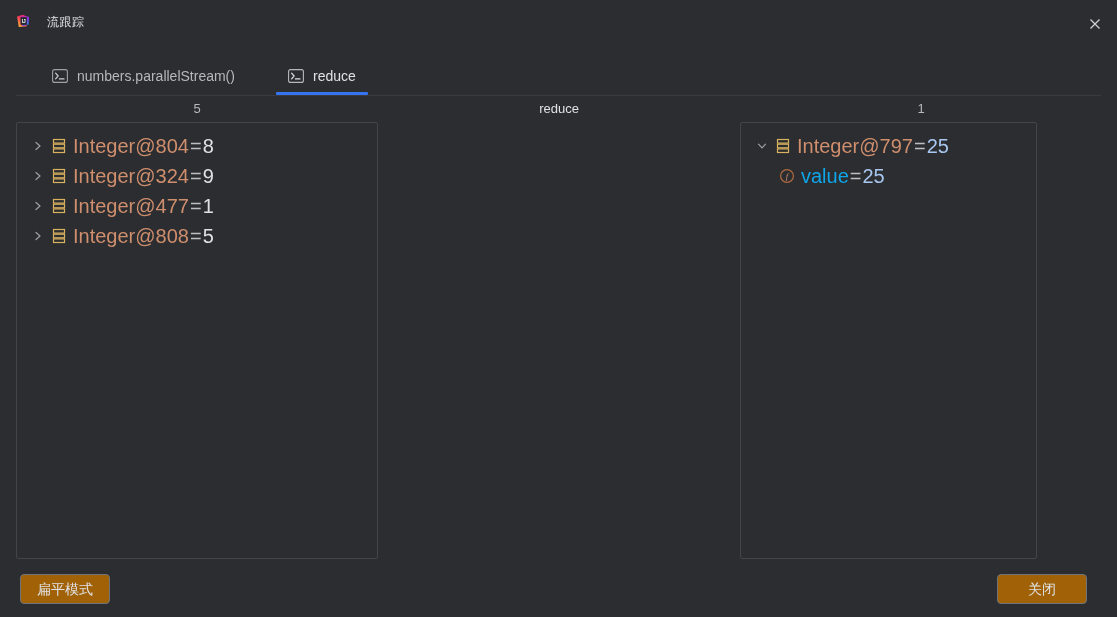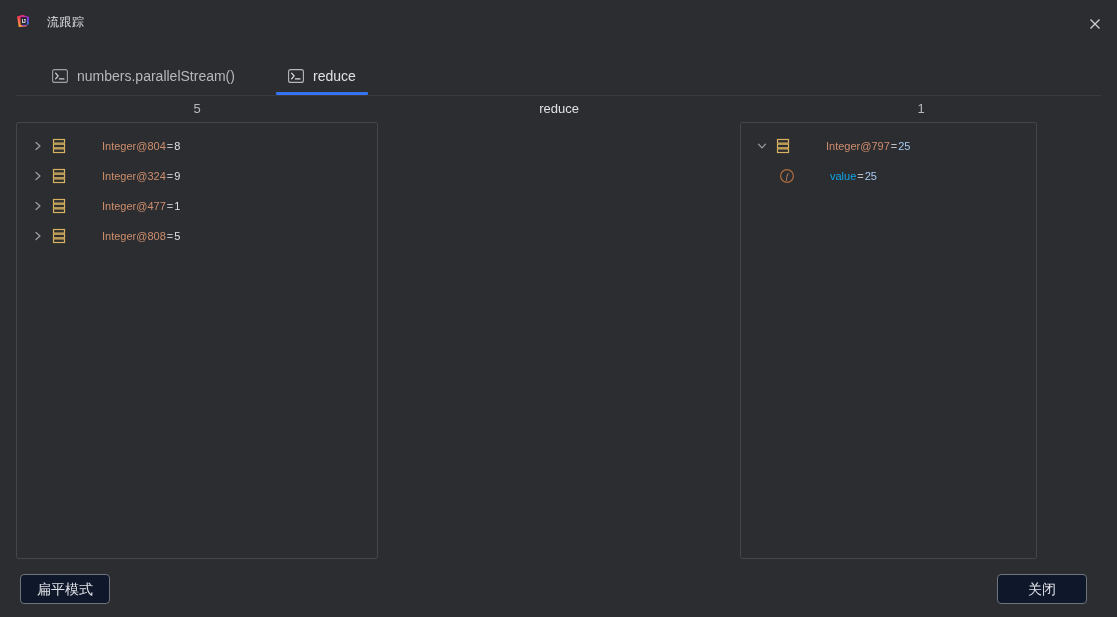--- a/index.html
+++ b/index.html
@@ -113,33 +113,33 @@
     width: 22px; flex: 0 0 22px;
     display: flex; align-items: center; justify-content: center;
     color: #9ea0a4;
   }
   .toggle svg { display:block; }
   .node-icon {
     width: 20px; flex: 0 0 20px;
     display:flex; align-items:center; justify-content:center;
     margin-right: 4px;
   }
-  .node-text { font-size: 11px; margin-left: 29px; }
+  .node-text { font-size: 20px; }
   .obj-name { color: #cf8e6d; }
   .eq       { color: #bcbec4; padding: 0 1px; }
   .val-plain{ color: #dfe1e5; }
   .val-num  { color: #a8c7f0; }
   .field-name { color: #0ea5e9; }
 
   
   .btn {
     position: absolute;
     height: 30px;
     padding: 0 16px;
-    background: #0f172a;
+    background: #a16207;
     border: 1px solid #6f737a;
     border-radius: 4px;
     color: #dfe1e5;
     font-size: 14px;
     font-family: "Liberation Sans", "DejaVu Sans", sans-serif;
     line-height: 28px;
     cursor: pointer;
     white-space: nowrap;
   }
   #btn-flat  { left: 20px;  top: 574px; }

